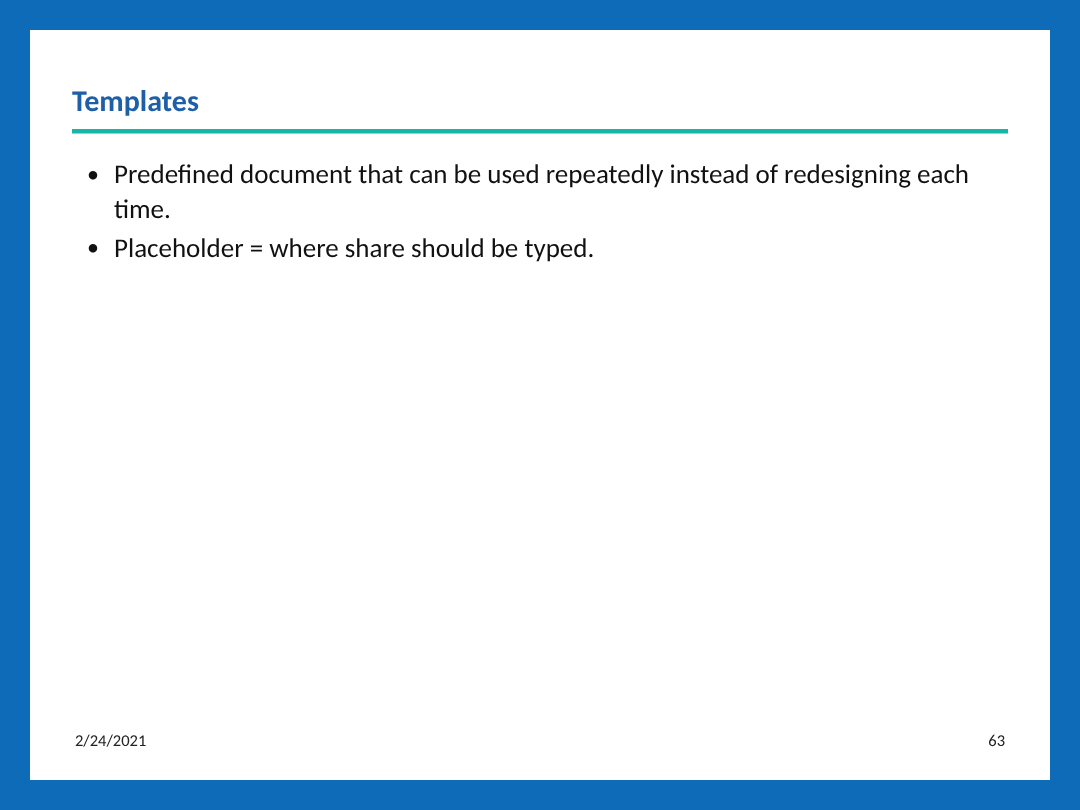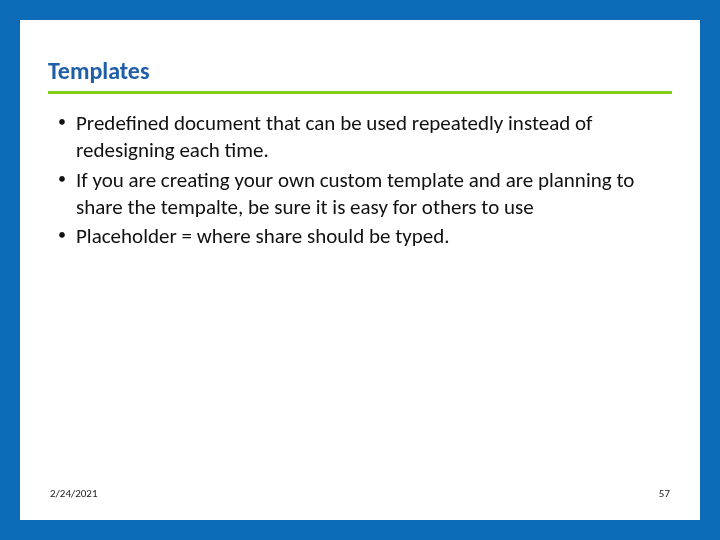--- a/index.html
+++ b/index.html
@@ -16,37 +16,37 @@
     left: 20px;
     right: 20px;
     bottom: 20px;
     background: #ffffff;
     padding: 36px 28px 18px 28px;
     display: flex;
     flex-direction: column;
   }
   .title {
     color: #1f5fa8;
-    font-size: 24px;
+    font-size: 20px;
     font-weight: 600;
     padding-bottom: 6px;
-    border-bottom: 3px solid #84cc16;
+    border-bottom: 3px solid #14b8a6;
     margin-bottom: 16px;
   }
   .content {
     flex: 1;
   }
   .bullets {
     list-style: none;
     padding-left: 4px;
   }
   .bullets li {
     position: relative;
     padding-left: 24px;
-    font-size: 21px;
+    font-size: 18px;
     line-height: 1.3;
     color: #111;
     margin-bottom: 2px;
   }
   .bullets li::before {
     content: "•";
     position: absolute;
     left: 6px;
     top: 0;
     color: #111;
@@ -62,21 +62,20 @@
   }
 </style>
 </head>
 <body>
 
 <div class="slide">
   <h1 class="title">Templates</h1>
   <div class="content">
     <ul class="bullets">
       <li>Predefined document that can be used repeatedly instead of redesigning each time.</li>
-      <li>If you are creating your own custom template and are planning to share the tempalte, be sure it is easy for others to use</li>
       <li>Placeholder = where share should be typed.</li>
     </ul>
   </div>
   <div class="footer">
     <span>2/24/2021</span>
-    <span>57</span>
+    <span>63</span>
   </div>
 </div>
 
 </body></html>

